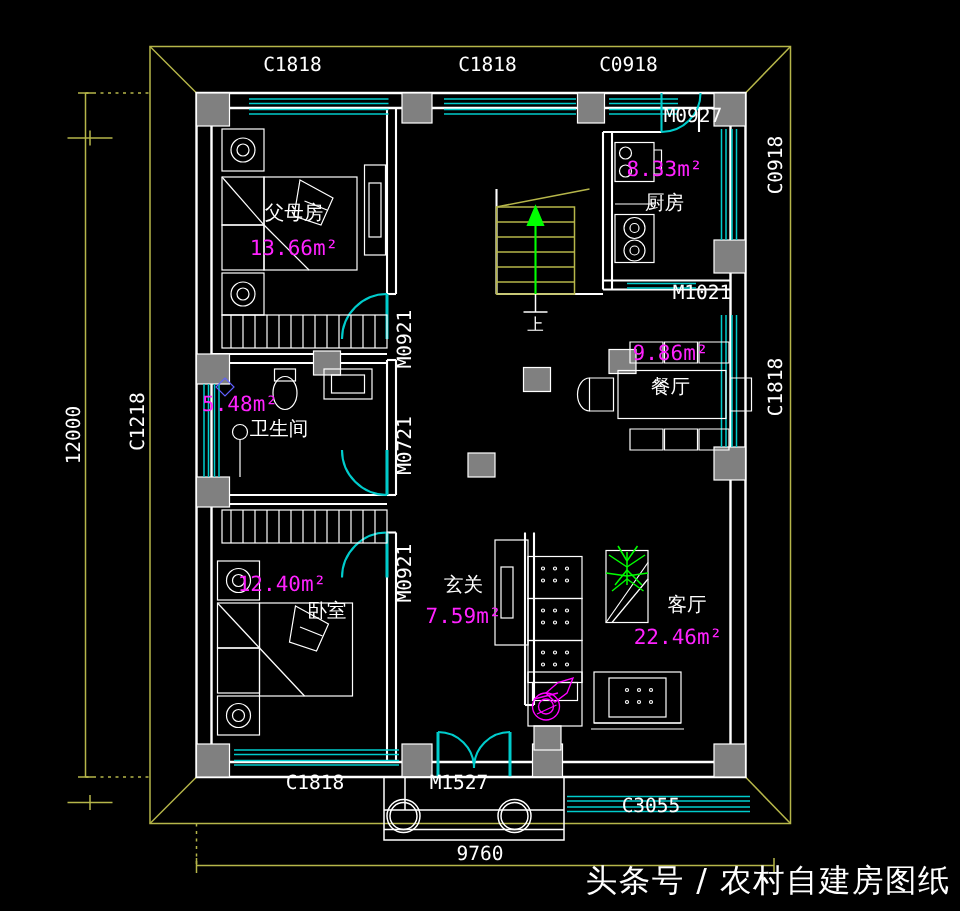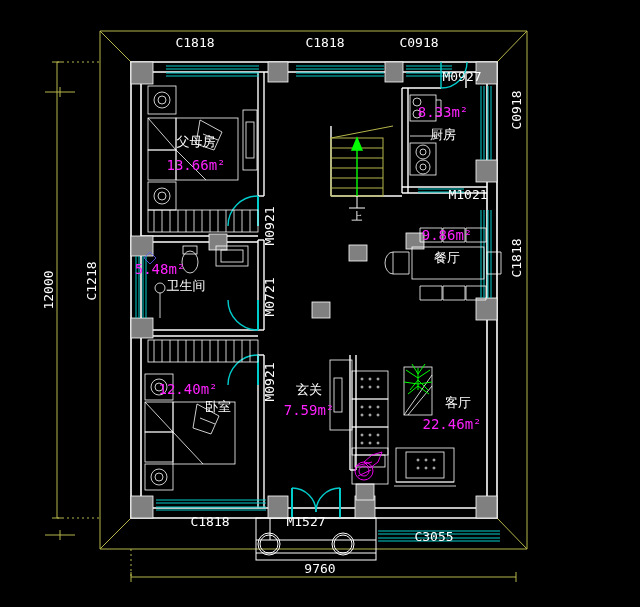--- a/index.html
+++ b/index.html
@@ -430,14 +430,15 @@
     <text x="274" y="226" text-anchor="middle" transform="rotate(-90 274 226)">M0921</text>
     <text x="274" y="297" text-anchor="middle" transform="rotate(-90 274 297)">M0721</text>
     <text x="274" y="382" text-anchor="middle" transform="rotate(-90 274 382)">M0921</text>
     <text x="210" y="526" text-anchor="middle">C1818</text>
     <text x="306" y="526" text-anchor="middle">M1527</text>
     <text x="434" y="541" text-anchor="middle">C3055</text>
   </g>
 
 </svg>
 
+<div class="wm">头条号 / 农村自建房图纸</div>
 
 </div>
 
 </body></html>

